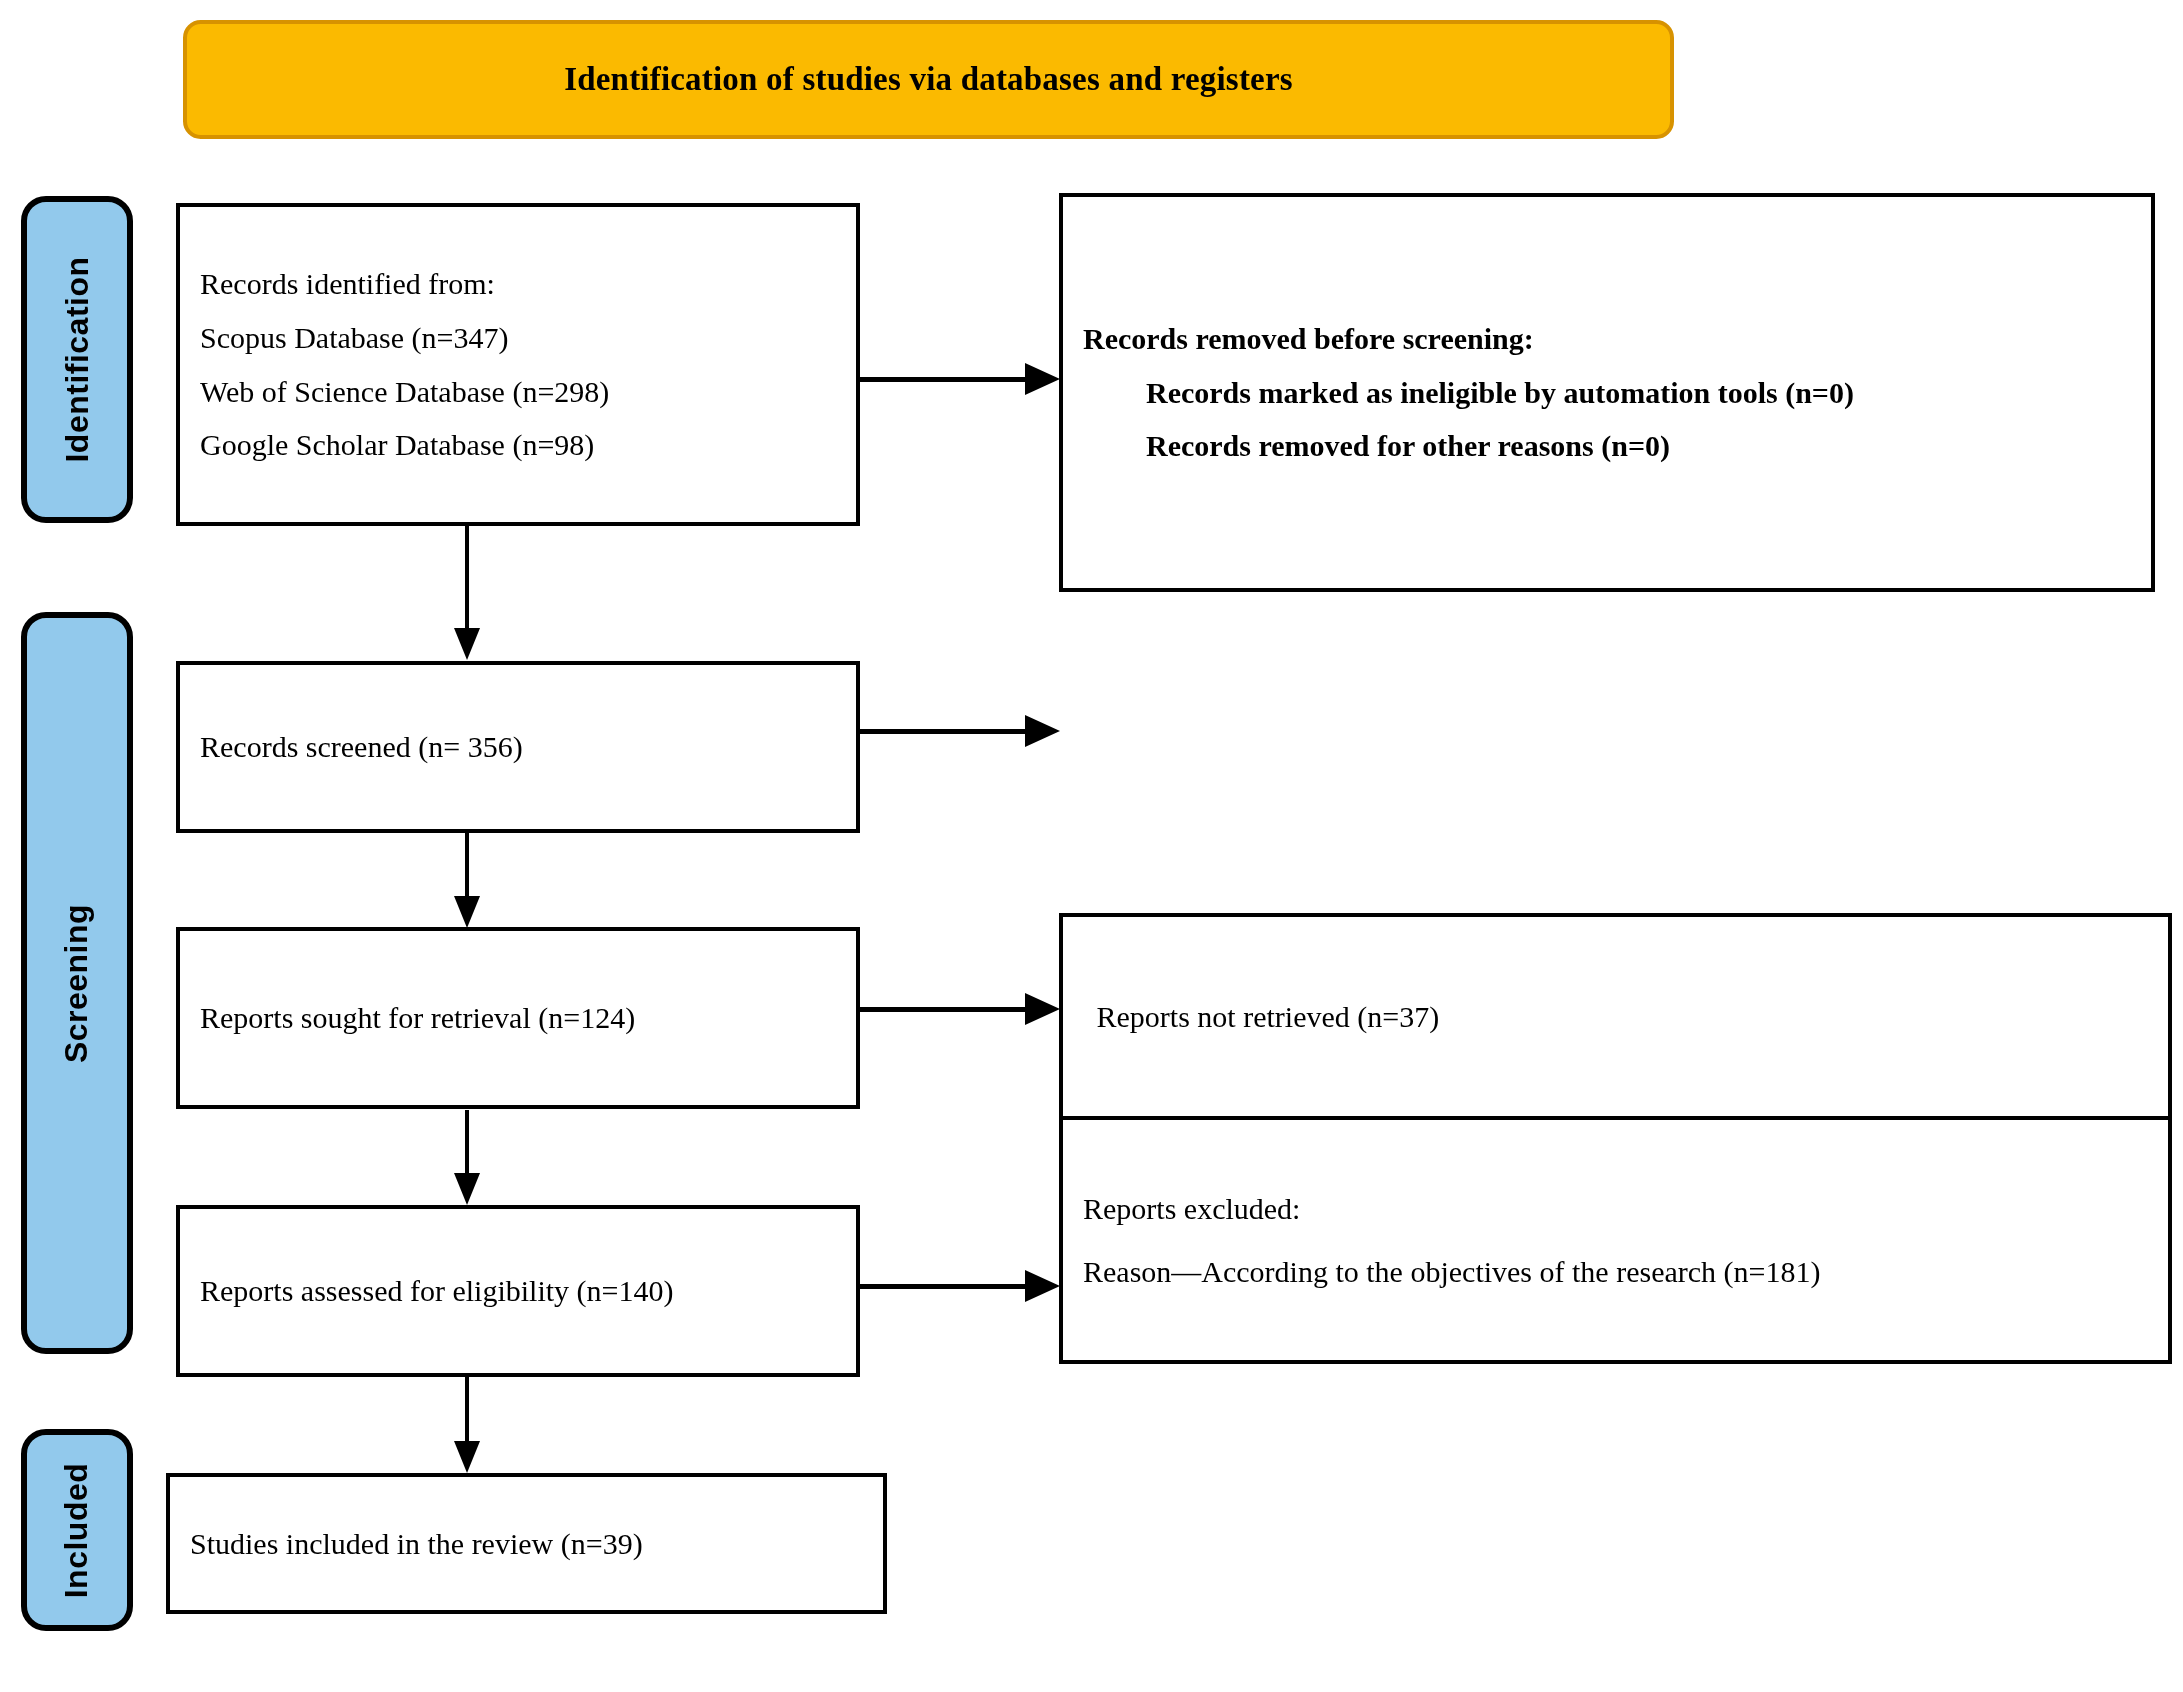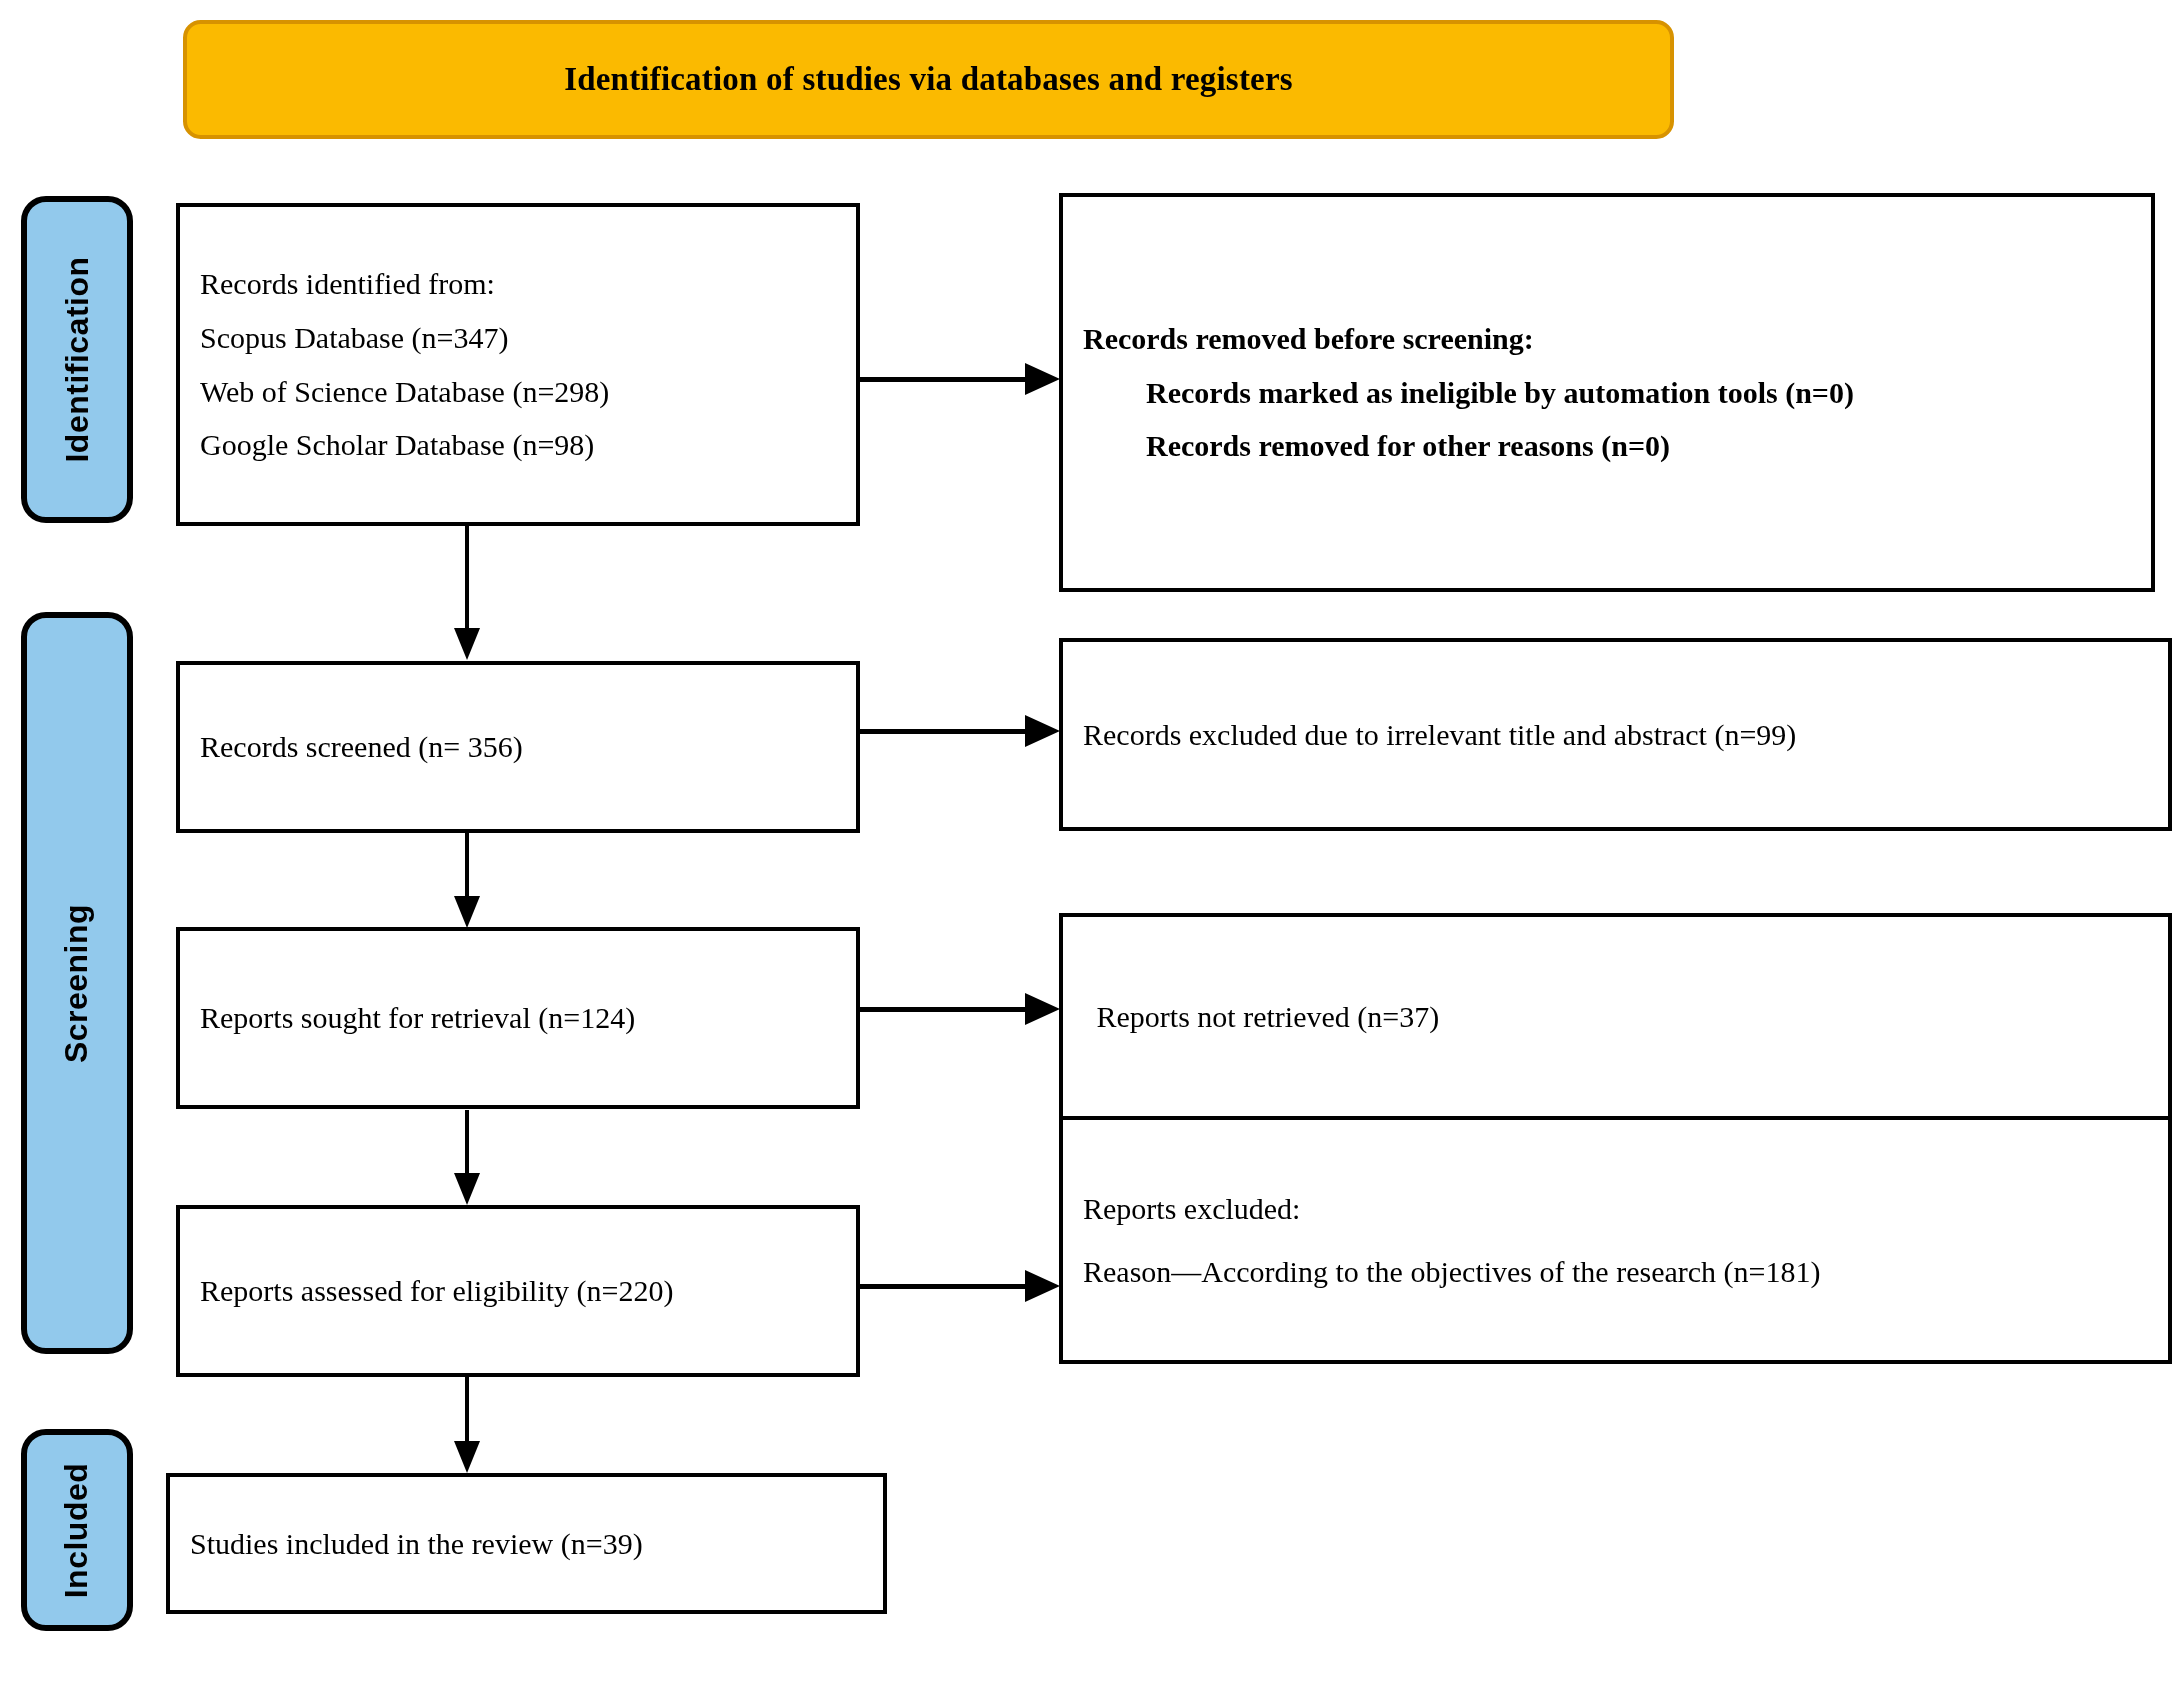--- a/index.html
+++ b/index.html
@@ -204,34 +204,31 @@
   <div class="box" id="box-removed">
     <p>Records removed before screening:</p>
     <p class="indent">Records marked as ineligible by automation tools (n=0)</p>
     <p class="indent">Records removed for other reasons (n=0)</p>
   </div>
 
   <div class="box" id="box-screened">
     <p>Records screened (n= 356)</p>
   </div>
 
-  <div class="box" id="box-excl-title">
-    <p>Records excluded due to irrelevant title and abstract (n=99)</p>
-  </div>
 
   <div class="box" id="box-sought">
     <p>Reports sought for retrieval (n=124)</p>
   </div>
 
   <div class="box" id="box-not-retr">
     <p>Reports not retrieved (n=37)</p>
   </div>
 
   <div class="box" id="box-assessed">
-    <p>Reports assessed for eligibility (n=220)</p>
+    <p>Reports assessed for eligibility (n=140)</p>
   </div>
 
   <div class="box" id="box-excl-report">
     <p>Reports excluded:</p>
     <p>Reason—According to the objectives of the research (n=181)</p>
   </div>
 
   <div class="box" id="box-included">
     <p>Studies included in the review (n=39)</p>
   </div>

